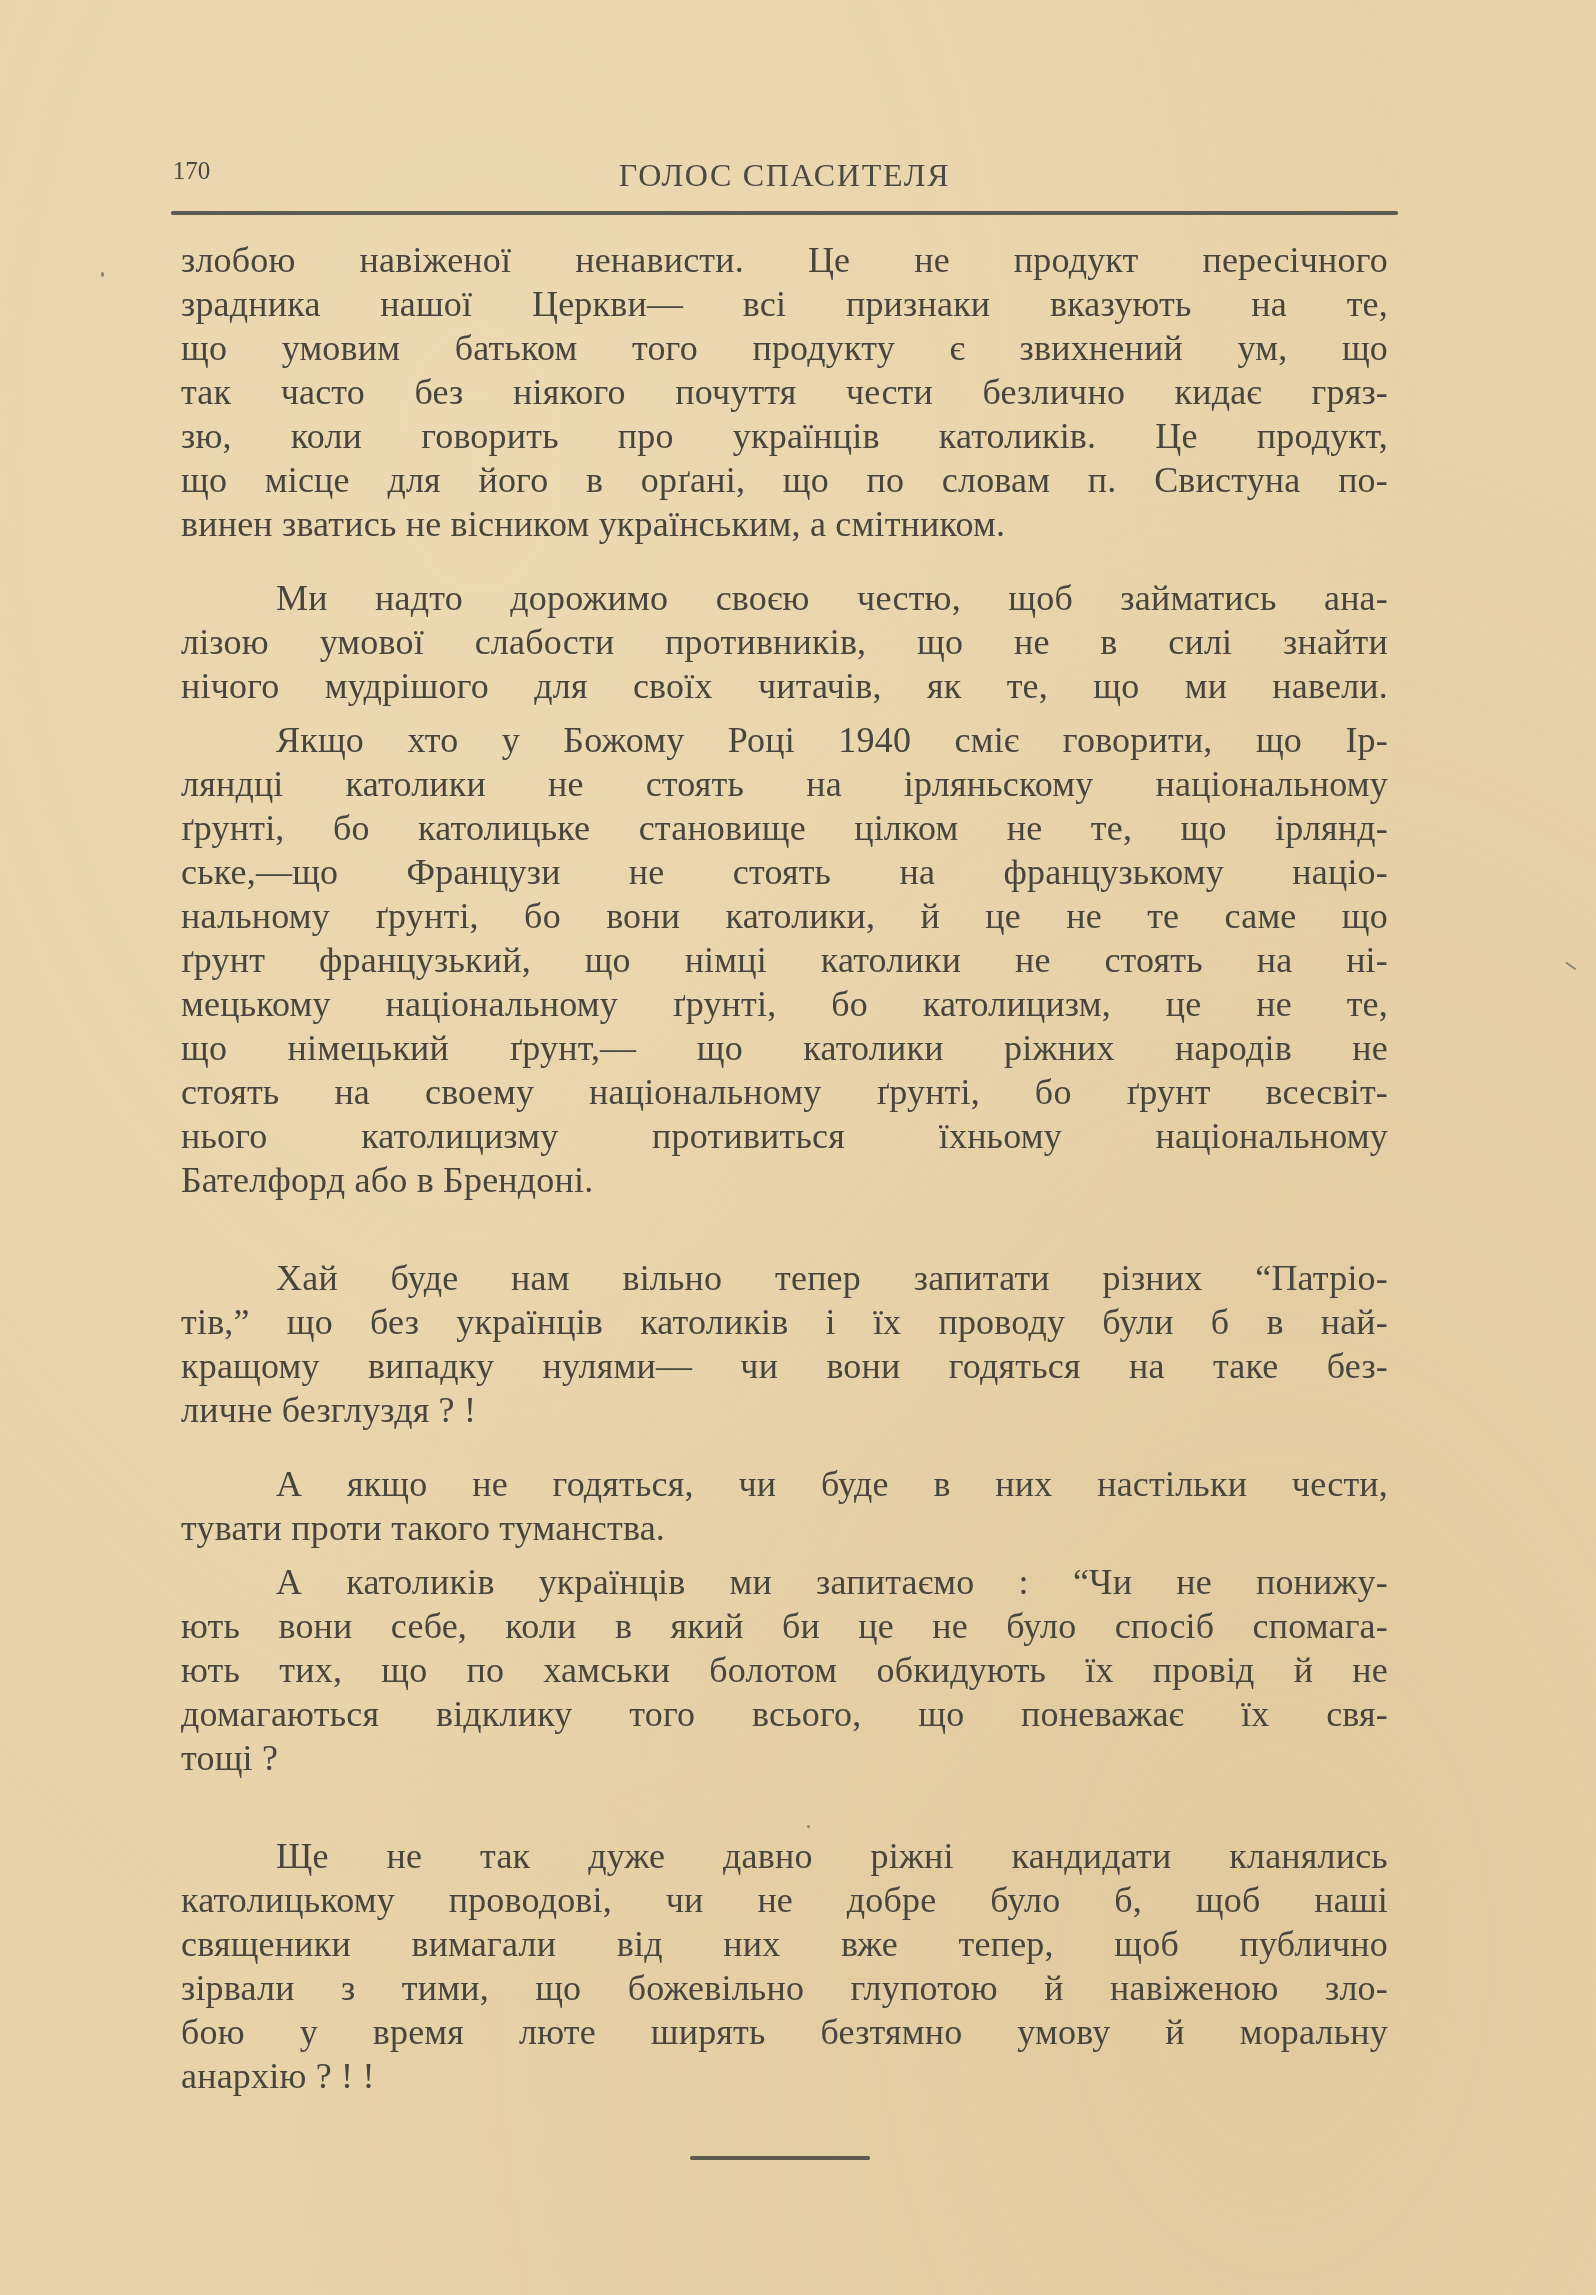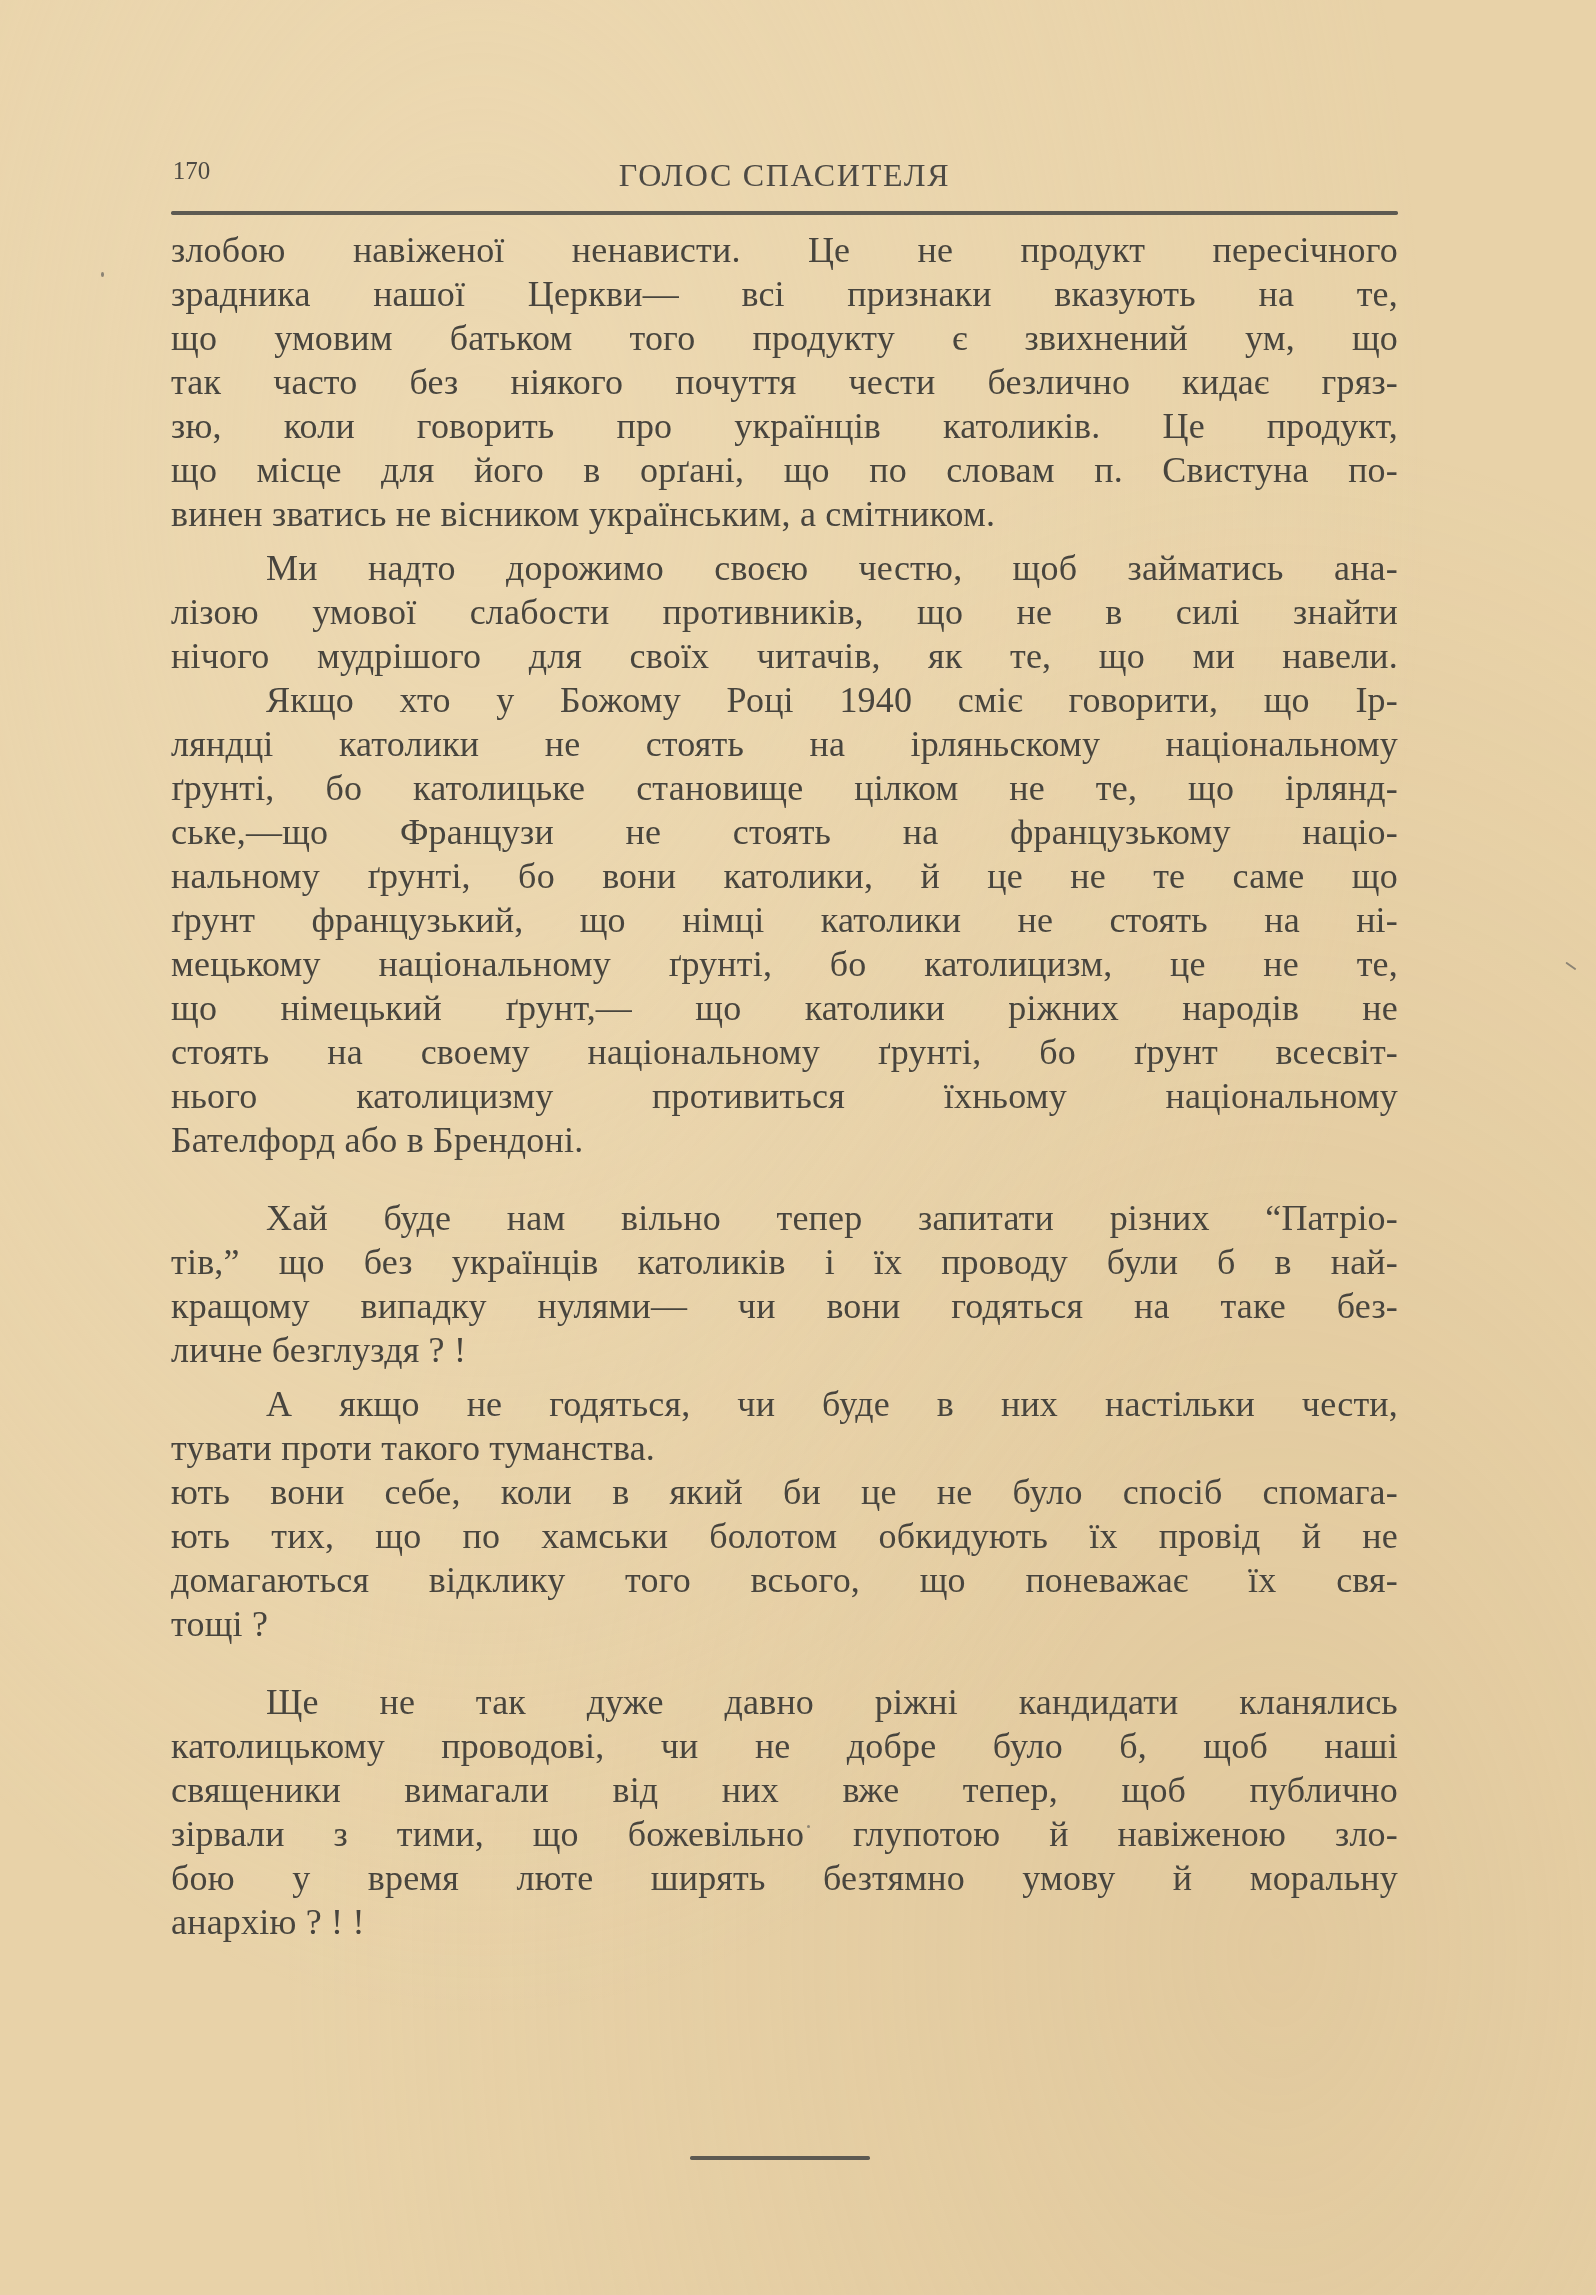--- a/index.html
+++ b/index.html
@@ -52,21 +52,21 @@
     height: 4.2px;
     background: #5d5a52;
     border-radius: 1.7px;
   }
   .body-text {
     position: absolute;
     left: 0;
     top: 76px;
     width: 1227px;
   }
-  .para { margin: 0; }
+  .para { margin: 10px; }
   .line {
     display: block;
     height: 44px;
     line-height: 44px;
     font-size: 36px;
     font-family: "Liberation Serif", serif;
     text-align: justify;
     text-align-last: justify;
     white-space: nowrap;
     letter-spacing: 0.2px;
@@ -139,20 +139,21 @@
       <span class="line last">личне безглуздя ? !</span>
     </div>
     <div class="gap-small"></div>
 
     <div class="para">
       <span class="line indent">А якщо не годяться, чи буде в них настільки чести,</span>
       <span class="line last">тувати проти такого туманства.</span>
     </div>
 
     <div class="para">
+      <span class="line indent">А католиків українців ми запитаємо : “Чи не понижу-</span>
       <span class="line">ють вони себе, коли в який би це не було спосіб спомага-</span>
       <span class="line">ють тих, що по хамськи болотом обкидують їх провід й не</span>
       <span class="line">домагаються відклику того всього, що поневажає їх свя-</span>
       <span class="line last">тощі ?</span>
     </div>
     <div class="gap-large"></div>
 
     <div class="para">
       <span class="line indent">Ще не так дуже давно ріжні  кандидати кланялись</span>
       <span class="line">католицькому проводові,  чи не добре було б, щоб наші</span>

